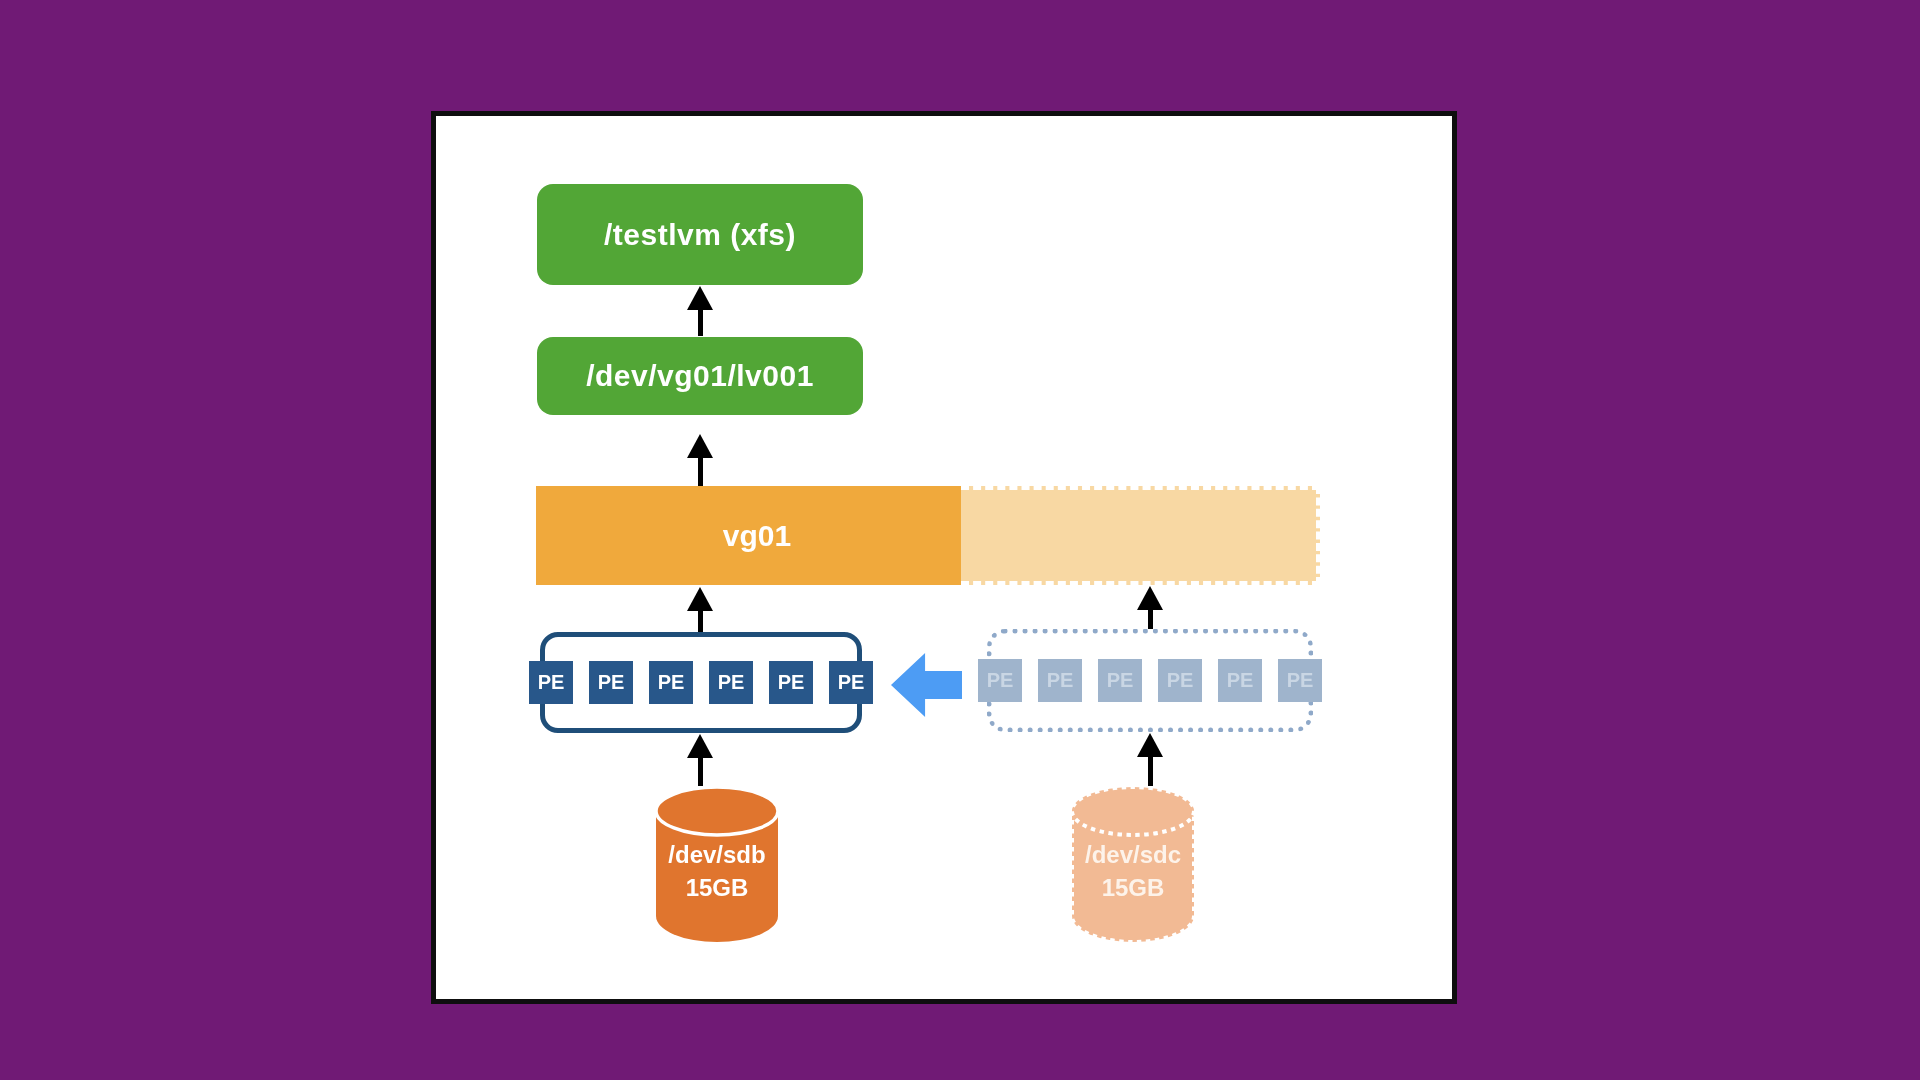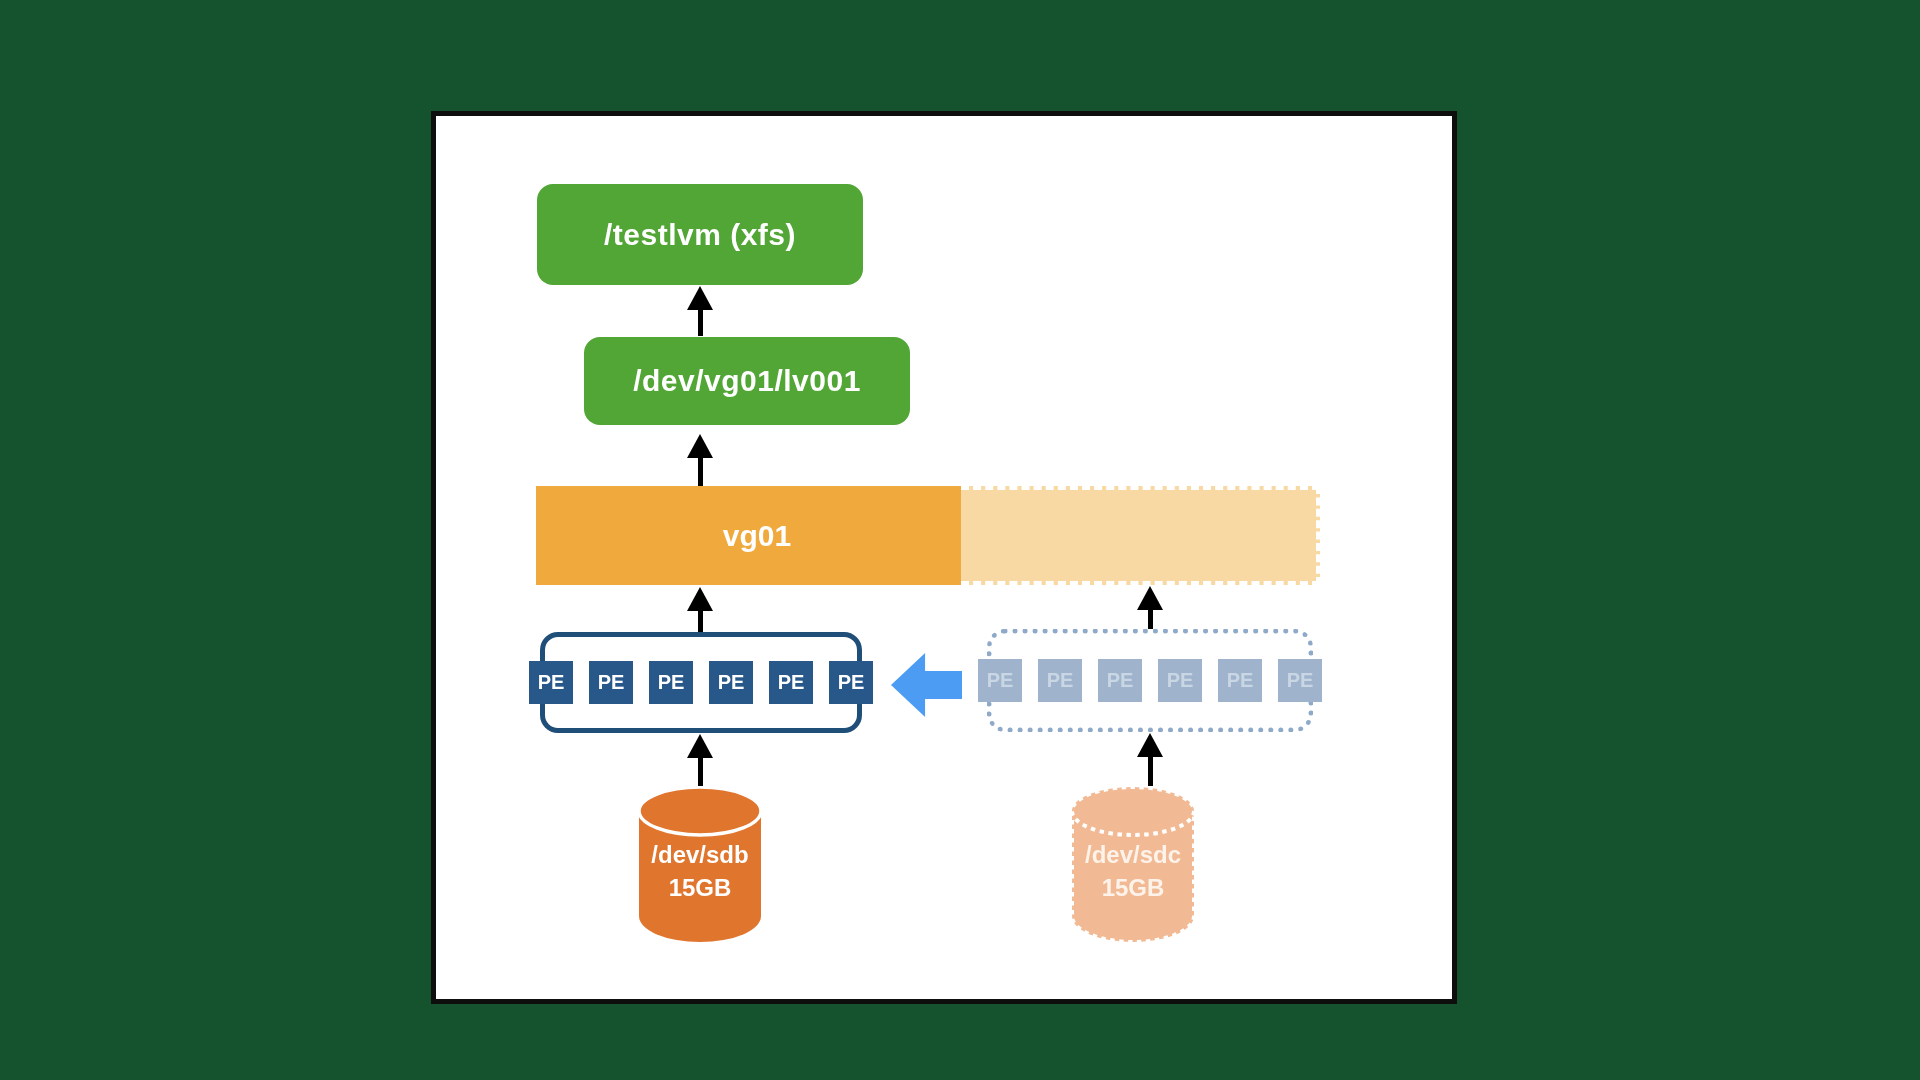--- a/index.html
+++ b/index.html
@@ -5,21 +5,21 @@
   html, body {
     margin: 0;
     padding: 0;
     background: #ffffff;
     font-family: "Liberation Sans", sans-serif;
   }
   #stage {
     position: relative;
     width: 1920px;
     height: 1080px;
-    background: #14532d;
+    background: #701a75;
     overflow: hidden;
   }
   .abs { position: absolute; box-sizing: border-box; }
 
   
   .frame {
     left: 431px; top: 111px;
     width: 1026px; height: 893px;
     border: 5px solid var(--frame-black, #0e0e0e);
     background: #ffffff;
@@ -29,21 +29,21 @@
   .green-node {
     left: 537px;
     width: 326px;
     background: var(--filesystem-green, #52A636);
     border-radius: 16px;
     display: flex; align-items: center; justify-content: center;
     color: #ffffff; font-weight: bold; font-size: 30px;
     letter-spacing: 0.5px;
   }
   .fs-node { top: 184px; height: 101px; }
-  .lv-node { top: 337px; height: 88px; margin-left: 47px; }
+  .lv-node { top: 337px; height: 78px; }
 
   
   .vg-solid {
     left: 536px; top: 486px;
     width: 425px; height: 99px;
     background: var(--vg-orange, #F0A93C);
     display: flex; align-items: center; justify-content: center;
     color: #ffffff; font-weight: bold; font-size: 30px; padding-left: 17px;
   }
   .vg-ext {
@@ -105,21 +105,21 @@
   }
   .c1 { left: 687px; top: 286px; height: 50px; }
   .c2 { left: 687px; top: 434px; height: 52px; }
   .c3 { left: 687px; top: 587px; height: 45px; }
   .c4 { left: 687px; top: 734px; height: 52px; }
   .c5 { left: 1137px; top: 586px; height: 43px; }
   .c6 { left: 1137px; top: 733px; height: 53px; }
 
   
   .disk { width: 124px; height: 158px; }
-  .disk-sdb { left: 638px; top: 786px; }
+  .disk-sdb { left: 655px; top: 786px; }
   .disk-sdc { left: 1071px; top: 786px; }
   .disk svg { position: absolute; left: 0; top: 0; }
   .disk-label {
     position: absolute; left: 0; top: 52px; width: 100%;
     text-align: center; font-weight: bold; font-size: 24px;
     line-height: 33px; color: #ffffff;
   }
   .disk-sdc .disk-label { color: #FDF3EA; }
 </style>
 </head>

